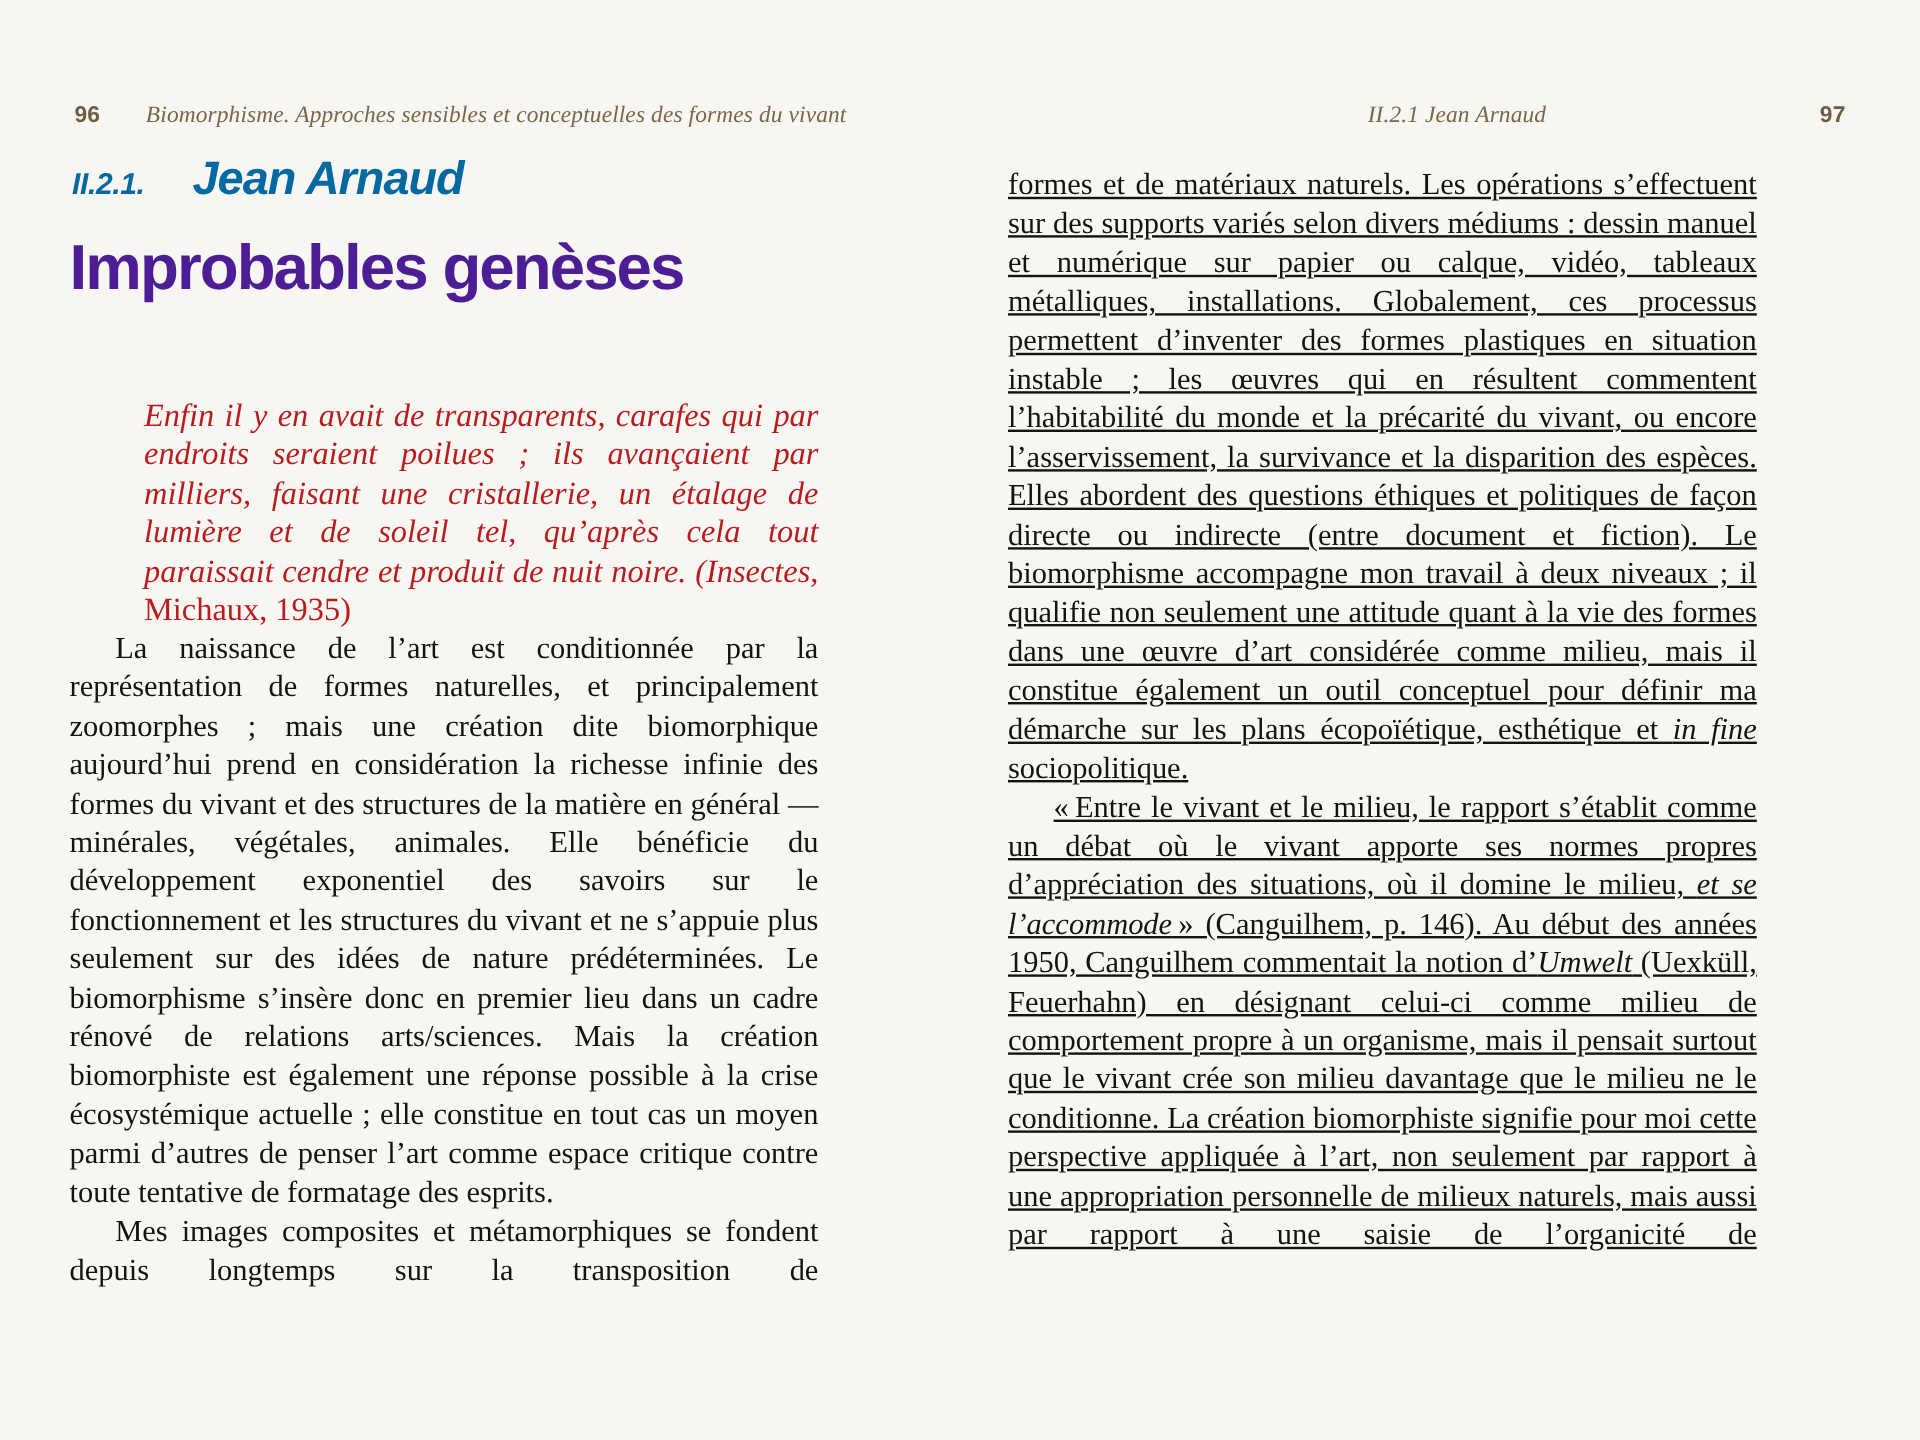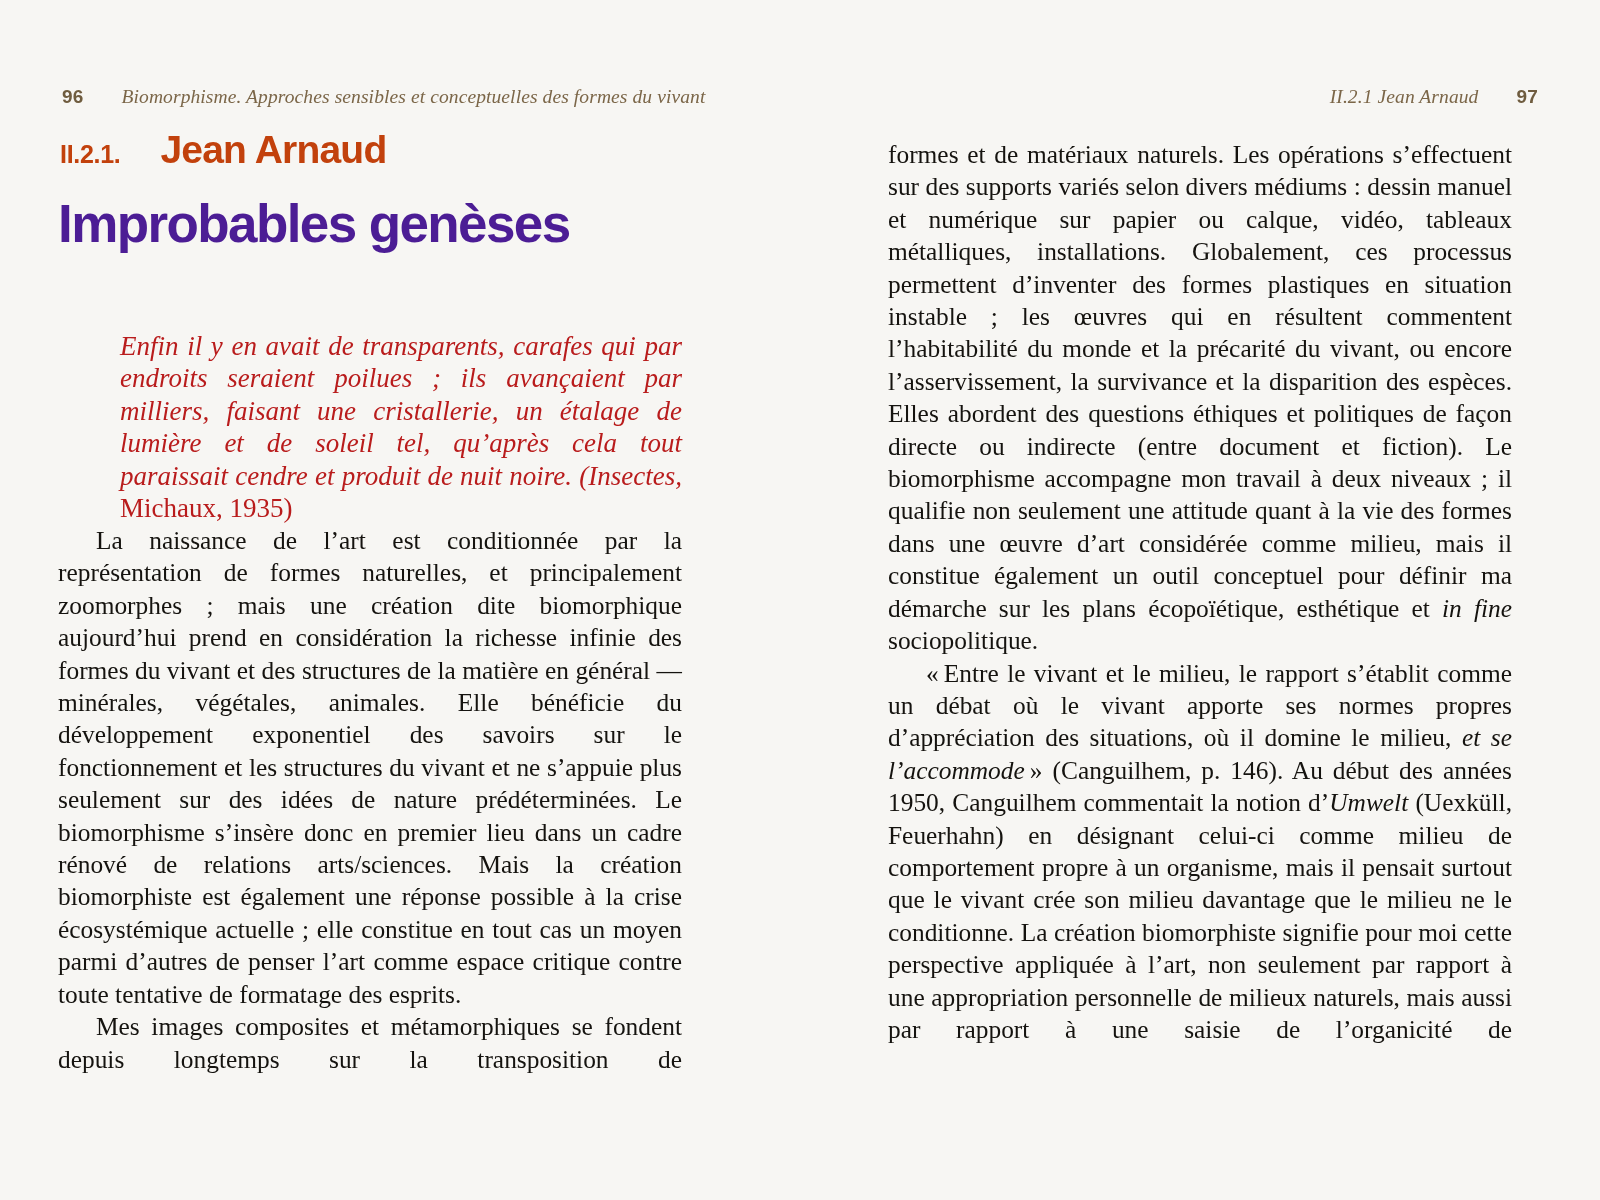--- a/index.html
+++ b/index.html
@@ -44,32 +44,33 @@
   }
   .rh-text {
     font-family: "Liberation Serif", serif;
     font-style: italic;
     font-size: 19.5px;
     color: #7b6648;
     letter-spacing: 0.1px;
     margin-top: 28px;
   }
   .running-head.left .rh-text  { margin-left: 38px; }
-  .running-head.right .folio   { }
+  .running-head.right .folio   { margin-left: 190px; }
 
   
   .chapter-line {
     position: absolute;
     top: 128px;
     left: 60px;
     display: flex;
     align-items: baseline;
     font-family: "Liberation Sans", sans-serif;
     font-weight: bold;
-    color: #c2410c;
+    color: #0369a1;
+    font-style: italic;
   }
   .chapter-number {
     font-size: 25px;
     letter-spacing: -0.3px;
   }
   .chapter-title {
     font-size: 39px;
     margin-left: 40px;
     letter-spacing: -0.8px;
     text-align: right;
@@ -112,22 +113,23 @@
     text-align: justify;
     text-align-last: left;
     color: #15130f;
     hyphens: manual;
   }
   .body-left {
     left: 58px;
     top: 524px;
   }
   .body-right {
-    left: 888px;
+    left: 840px;
     top: 138px;
+    text-decoration: underline;
   }
   .body-col p {
     margin: 0;
     text-indent: 0;
   }
   .body-col p.indent { text-indent: 38px; }
   .body-col em { font-style: italic; }
 
   
   .body-col p.clipped { text-align-last: justify; }

